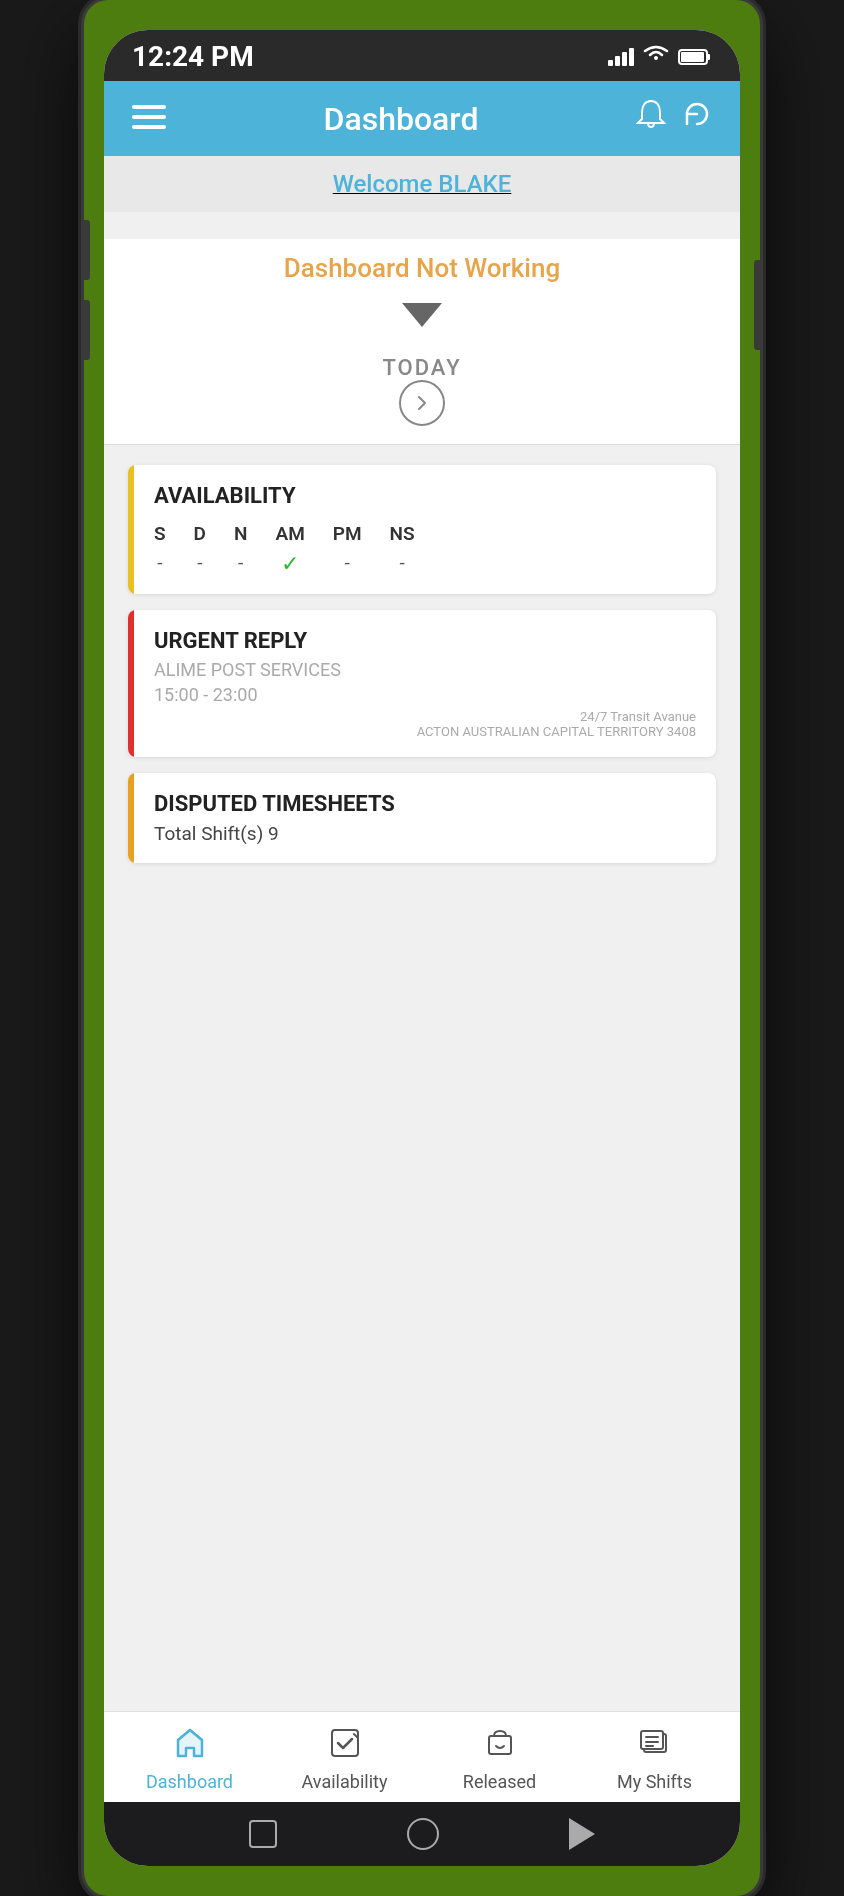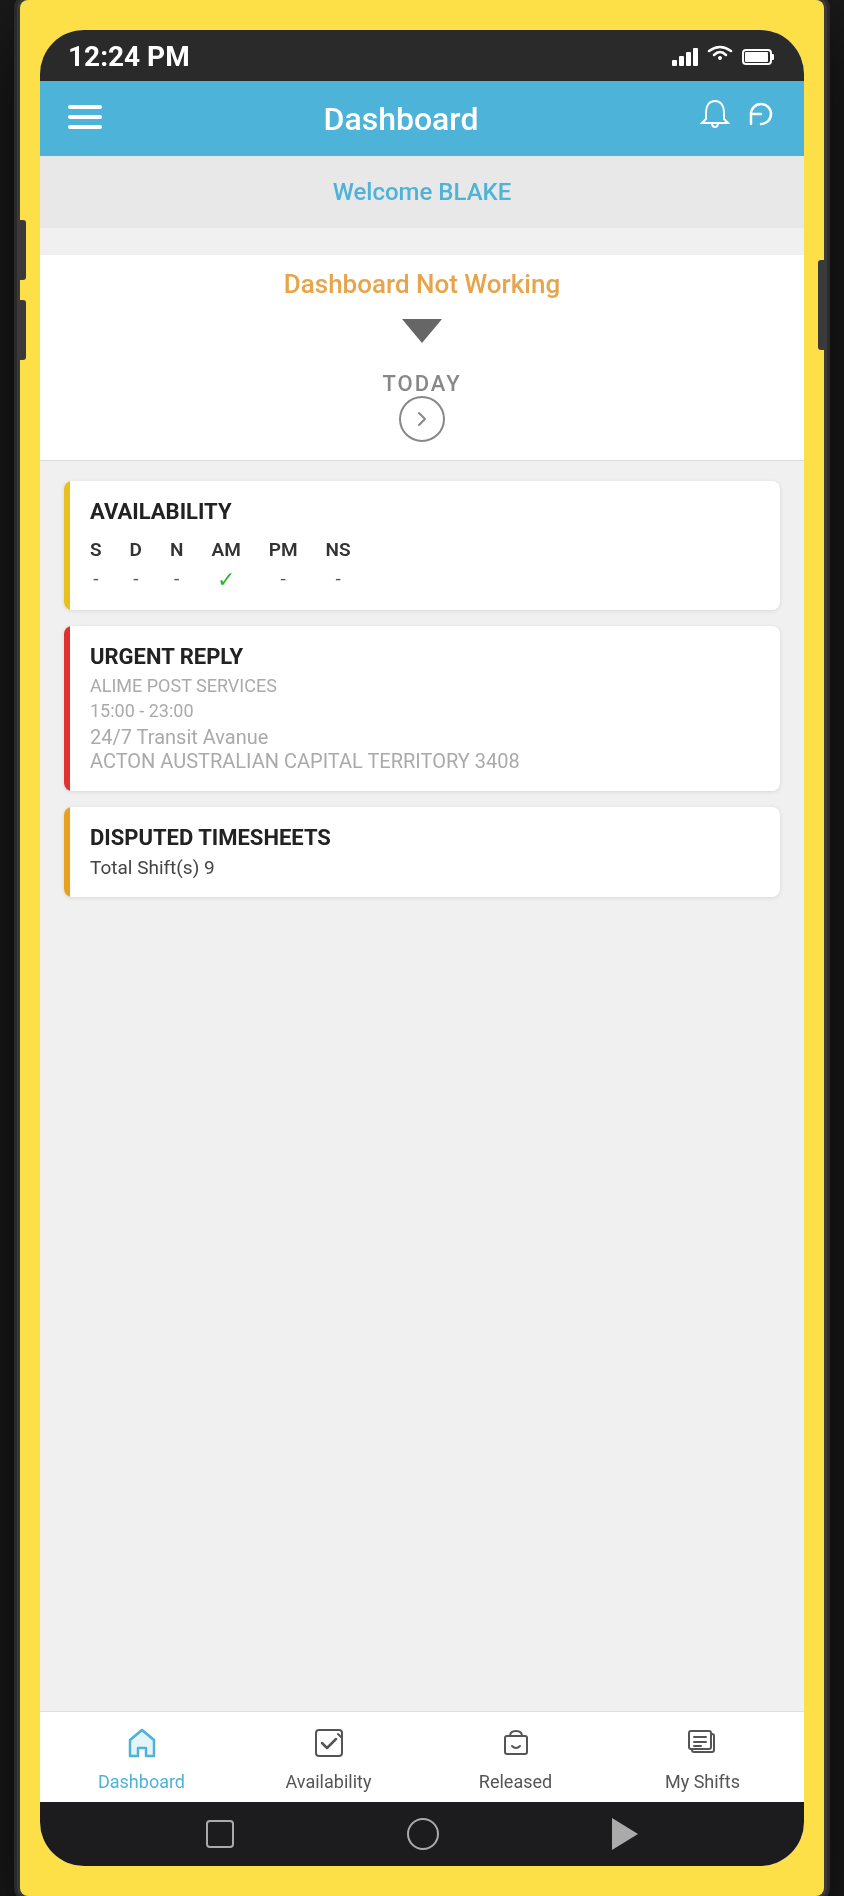--- a/index.html
+++ b/index.html
@@ -6,24 +6,24 @@
     * { box-sizing: border-box; margin: 0; padding: 0; }
     body {
       background: #1a1a1a;
       display: flex;
       justify-content: center;
       align-items: center;
       min-height: 100vh;
       font-family: -apple-system, BlinkMacSystemFont, 'Segoe UI', Roboto, sans-serif;
     }
     .phone-frame {
-      width: 804px;
+      width: 676px;
       height: 1896px;
-      background: #fde047;
-      border-radius: 8px;
+      background: #4d7c0f;
+      border-radius: 24px;
       position: relative;
       overflow: hidden;
       box-shadow: 0 0 0 3px #3a3a3a, 0 0 0 6px #2a2a2a, 0 30px 80px rgba(0,0,0,0.8);
     }
     .phone-screen {
       position: absolute;
       top: 30px;
       left: 20px;
       right: 20px;
       bottom: 30px;
@@ -95,22 +95,23 @@
       color: white;
     }
     .header-icon {
       font-size: 28px;
       color: white;
     }
     
     .welcome-bar {
       background: #e8e8e8;
       text-align: center;
-      padding: 22px;
-      flex-shrink: 0;
+      padding: 14px;
+      flex-shrink: 0;
+      text-decoration: underline;
     }
     .welcome-text {
       color: #4eb3d8;
       font-size: 24px;
       font-weight: 500;
     }
     
     .dashboard-error {
       background: white;
       text-align: center;
@@ -219,22 +220,23 @@
       font-size: 18px;
       color: #aaa;
       margin-bottom: 4px;
     }
     .card-time {
       font-size: 18px;
       color: #aaa;
       margin-bottom: 4px;
     }
     .card-address {
-      font-size: 20px;
+      font-size: 13px;
       color: #aaa;
+      text-align: right;
     }
     
     .card-title-disputed {
       font-size: 22px;
       font-weight: 700;
       color: #222;
       margin-bottom: 6px;
     }
     .card-shifts {
       font-size: 19px;

